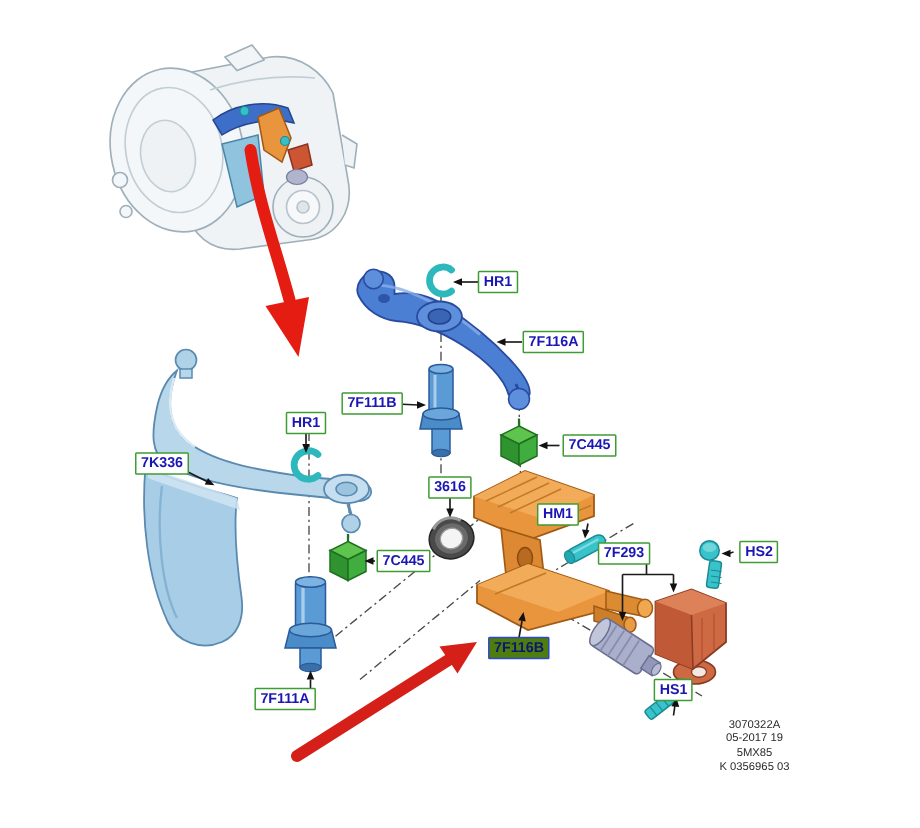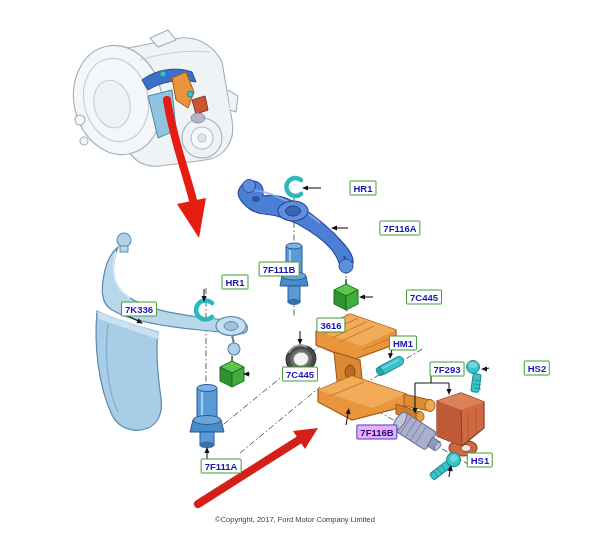--- a/index.html
+++ b/index.html
@@ -5,23 +5,23 @@
   html,body { margin:0; padding:0; background:#fff; }
   .stage {
     position:relative; width:613px; height:552px; background:#ffffff;
     font-family:"Liberation Sans", sans-serif; overflow:hidden;
   }
   .stage svg { position:absolute; left:0; top:0; }
   .plabel {
     position:absolute; transform:translate(-50%,-50%);
     background:#ffffff; border:1.5px solid #3f9c35; border-radius:1px;
     color:#1a16b4; font-weight:bold; font-size:9.5px; line-height:1;
-    padding:2px 3px 1.5px 3px; white-space:nowrap; cursor:pointer;margin-left:31px;
-  }
-  .plabel.selected { background:#f0abfc; color:#0d1670; border-color:#2f49c8; }
+    padding:2px 3px 1.5px 3px; white-space:nowrap; cursor:pointer;
+  }
+  .plabel.selected { background:#4d7c0f; color:#0d1670; border-color:#2f49c8; }
   .plate-info {
     position:absolute; left:455px; top:478px; width:96px;
     font-size:7.5px; line-height:9.4px; color:#2a2a2a; text-align:center;
   }
   .copyright {
     position:absolute; left:295px; top:519px; transform:translate(-50%,-50%);
     font-size:7.5px; color:#3a3a3a; white-space:nowrap;
   }
 </style>
 </head>
@@ -259,16 +259,21 @@
 <div class="plabel" style="left:108px;top:309px">7K336</div>
 <div class="plabel" style="left:300px;top:325px">3616</div>
 <div class="plabel" style="left:269px;top:374px">7C445</div>
 <div class="plabel" style="left:372px;top:343px">HM1</div>
 <div class="plabel" style="left:416px;top:369px">7F293</div>
 <div class="plabel" style="left:506px;top:368px">HS2</div>
 <div class="plabel" style="left:449px;top:460px">HS1</div>
 <div class="plabel" style="left:190px;top:466px">7F111A</div>
 <div class="plabel selected" style="left:346px;top:432px">7F116B</div>
 
-
-<div class="copyright">©Copyright, 2017, Ford Motor Company Limited</div>
-
+<div class="plate-info">
+  <div>3070322A</div>
+  <div>05-2017 19</div>
+  <div>5MX85</div>
+  <div>K 0356965 03</div>
 </div>
 
+
+</div>
+
 </body></html>

